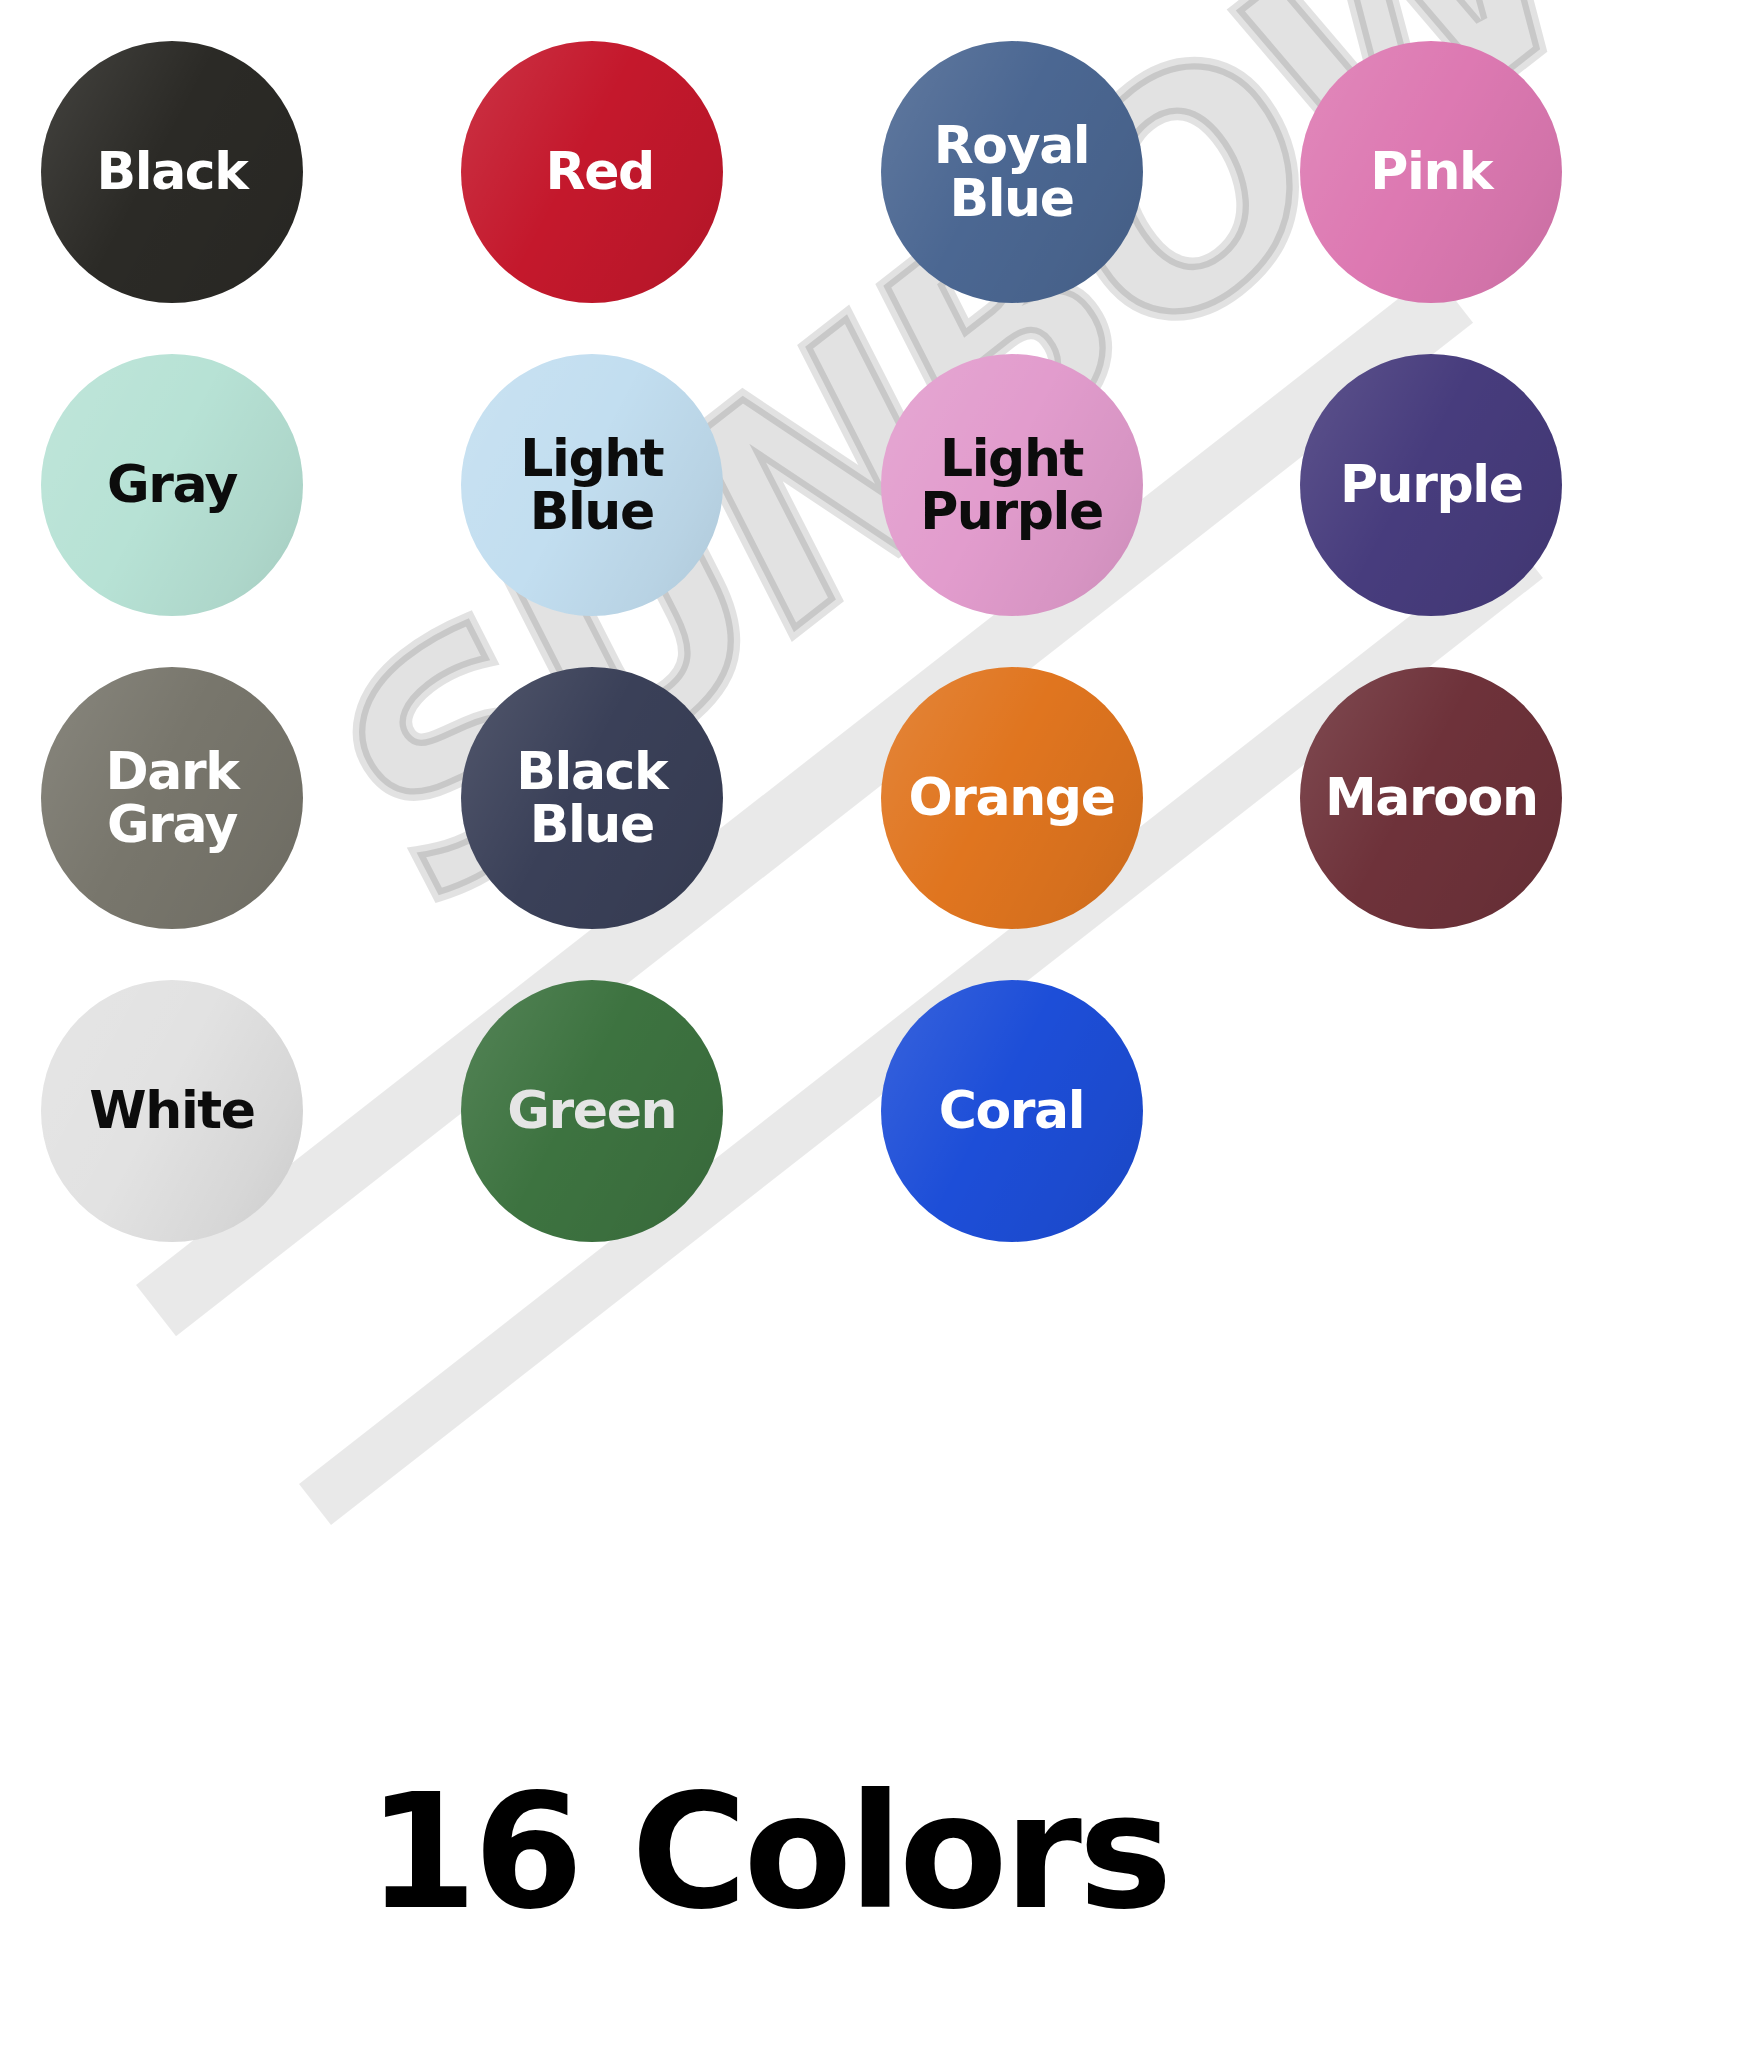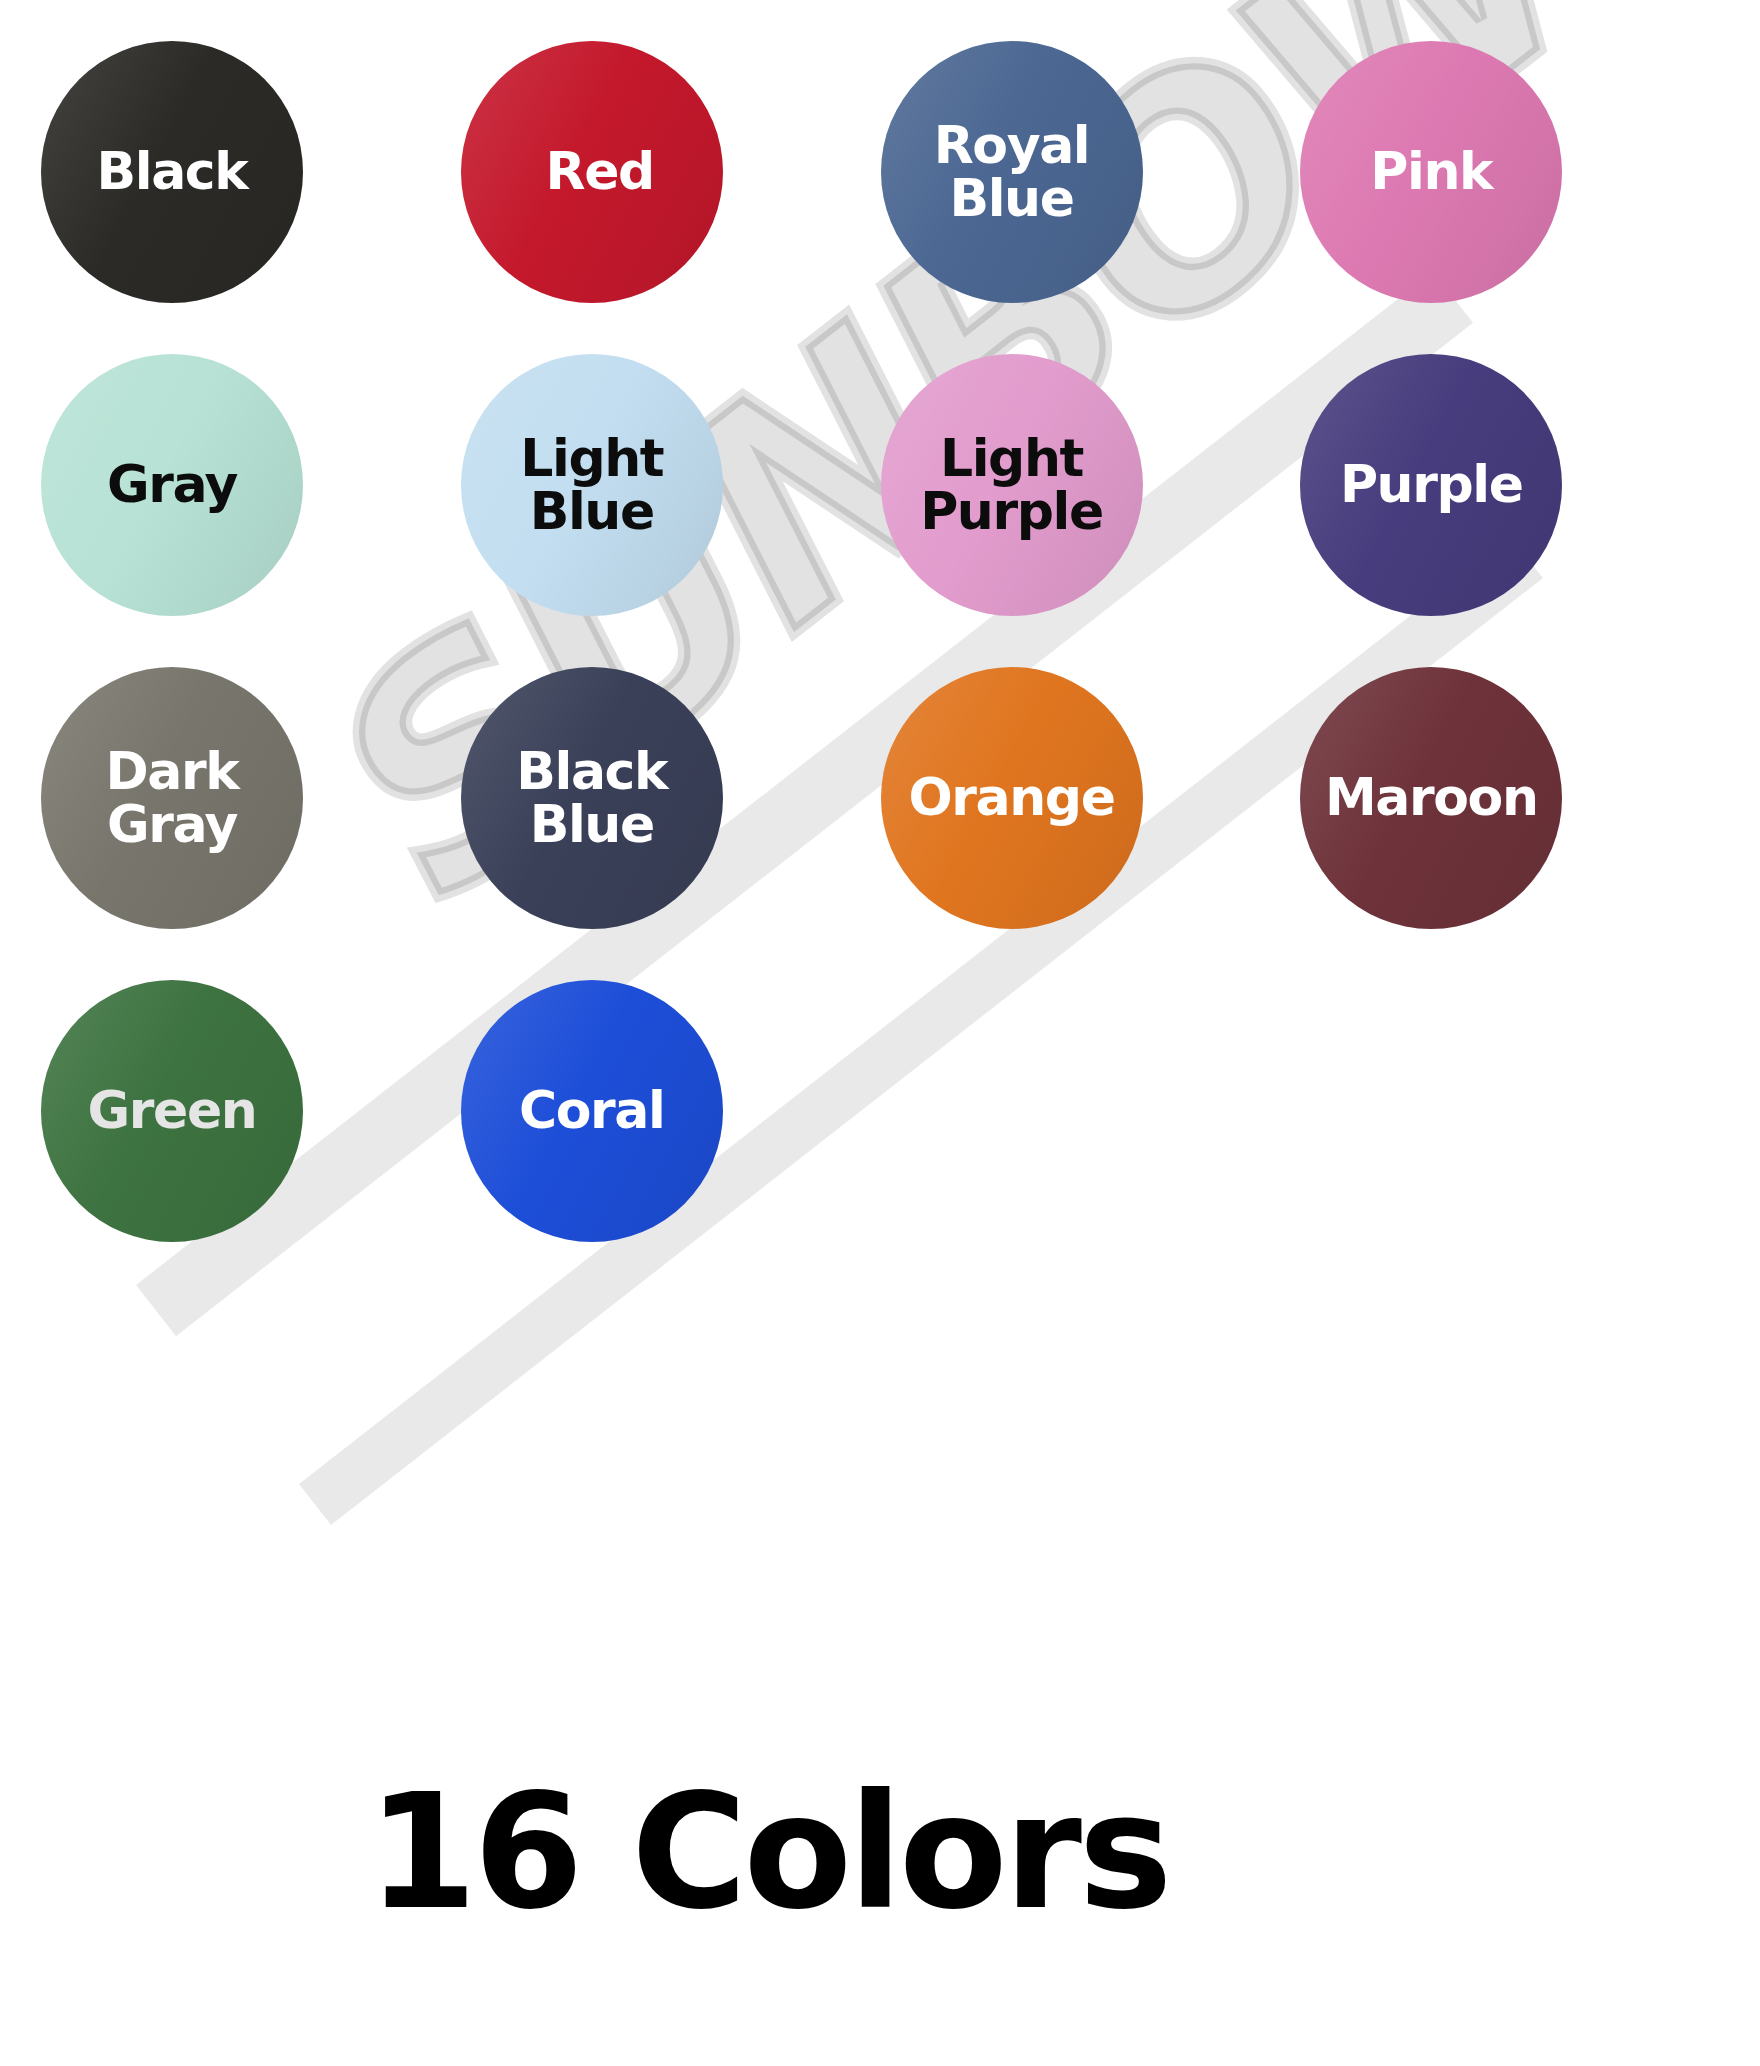--- a/index.html
+++ b/index.html
@@ -212,20 +212,25 @@
         <span class="swatch-label" style="color:#ffffff;">Orange</span>
       </div>
     </div>
 
     <div class="swatch-cell">
       <div class="swatch-circle" style="background:#6e323a;">
         <span class="swatch-label" style="color:#ffffff;">Maroon</span>
       </div>
     </div>
 
+    <div class="swatch-cell">
+      <div class="swatch-circle" style="background:#e2e2e2;">
+        <span class="swatch-label" style="color:#0c0c0c;">White</span>
+      </div>
+    </div>
 
     <div class="swatch-cell">
       <div class="swatch-circle" style="background:#3d7340;">
         <span class="swatch-label" style="color:#e5e5e5;">Green</span>
       </div>
     </div>
 
 
     <div class="swatch-cell">
       <div class="swatch-circle" style="background:#1d4ed8;">

